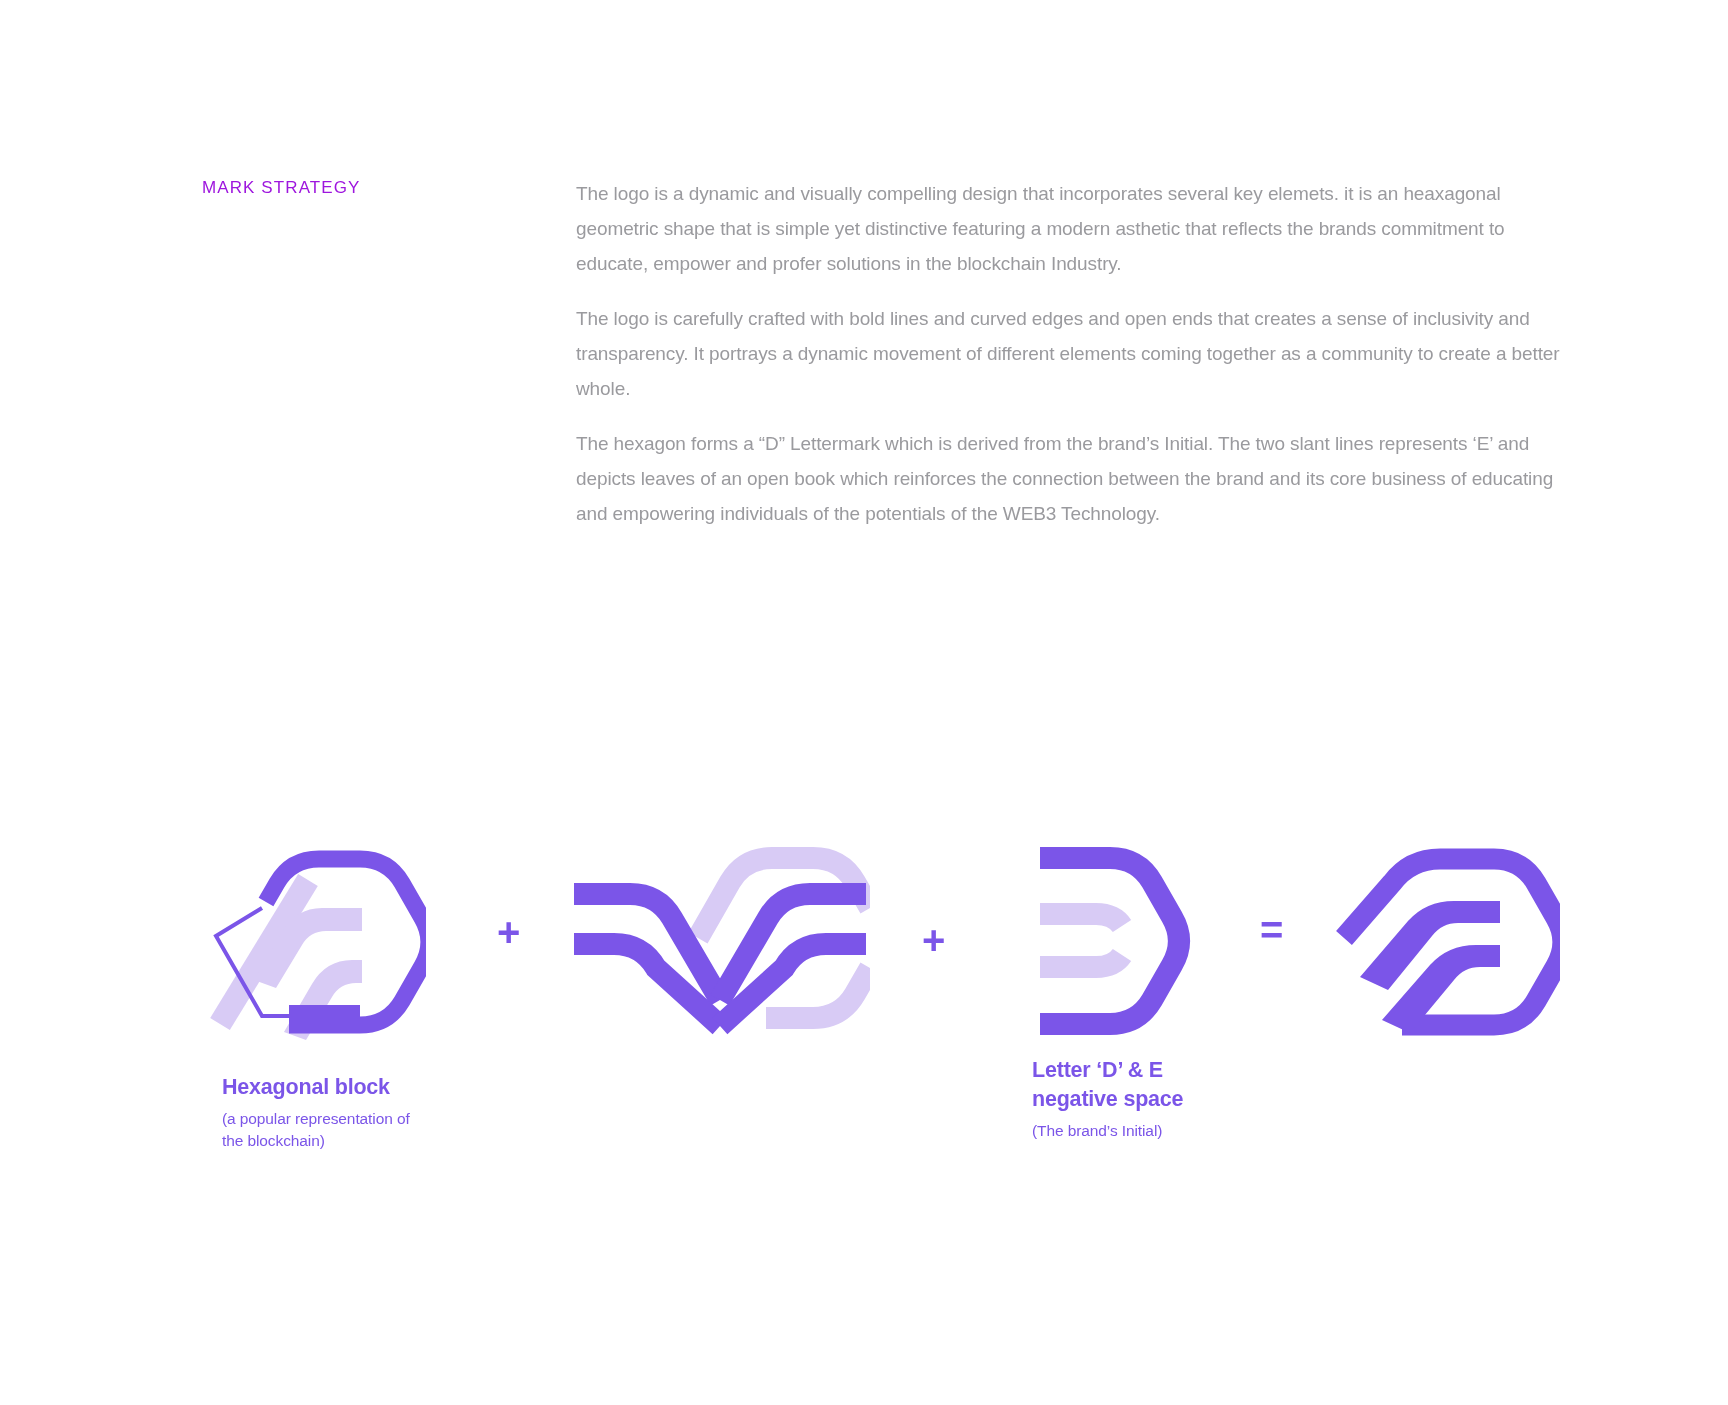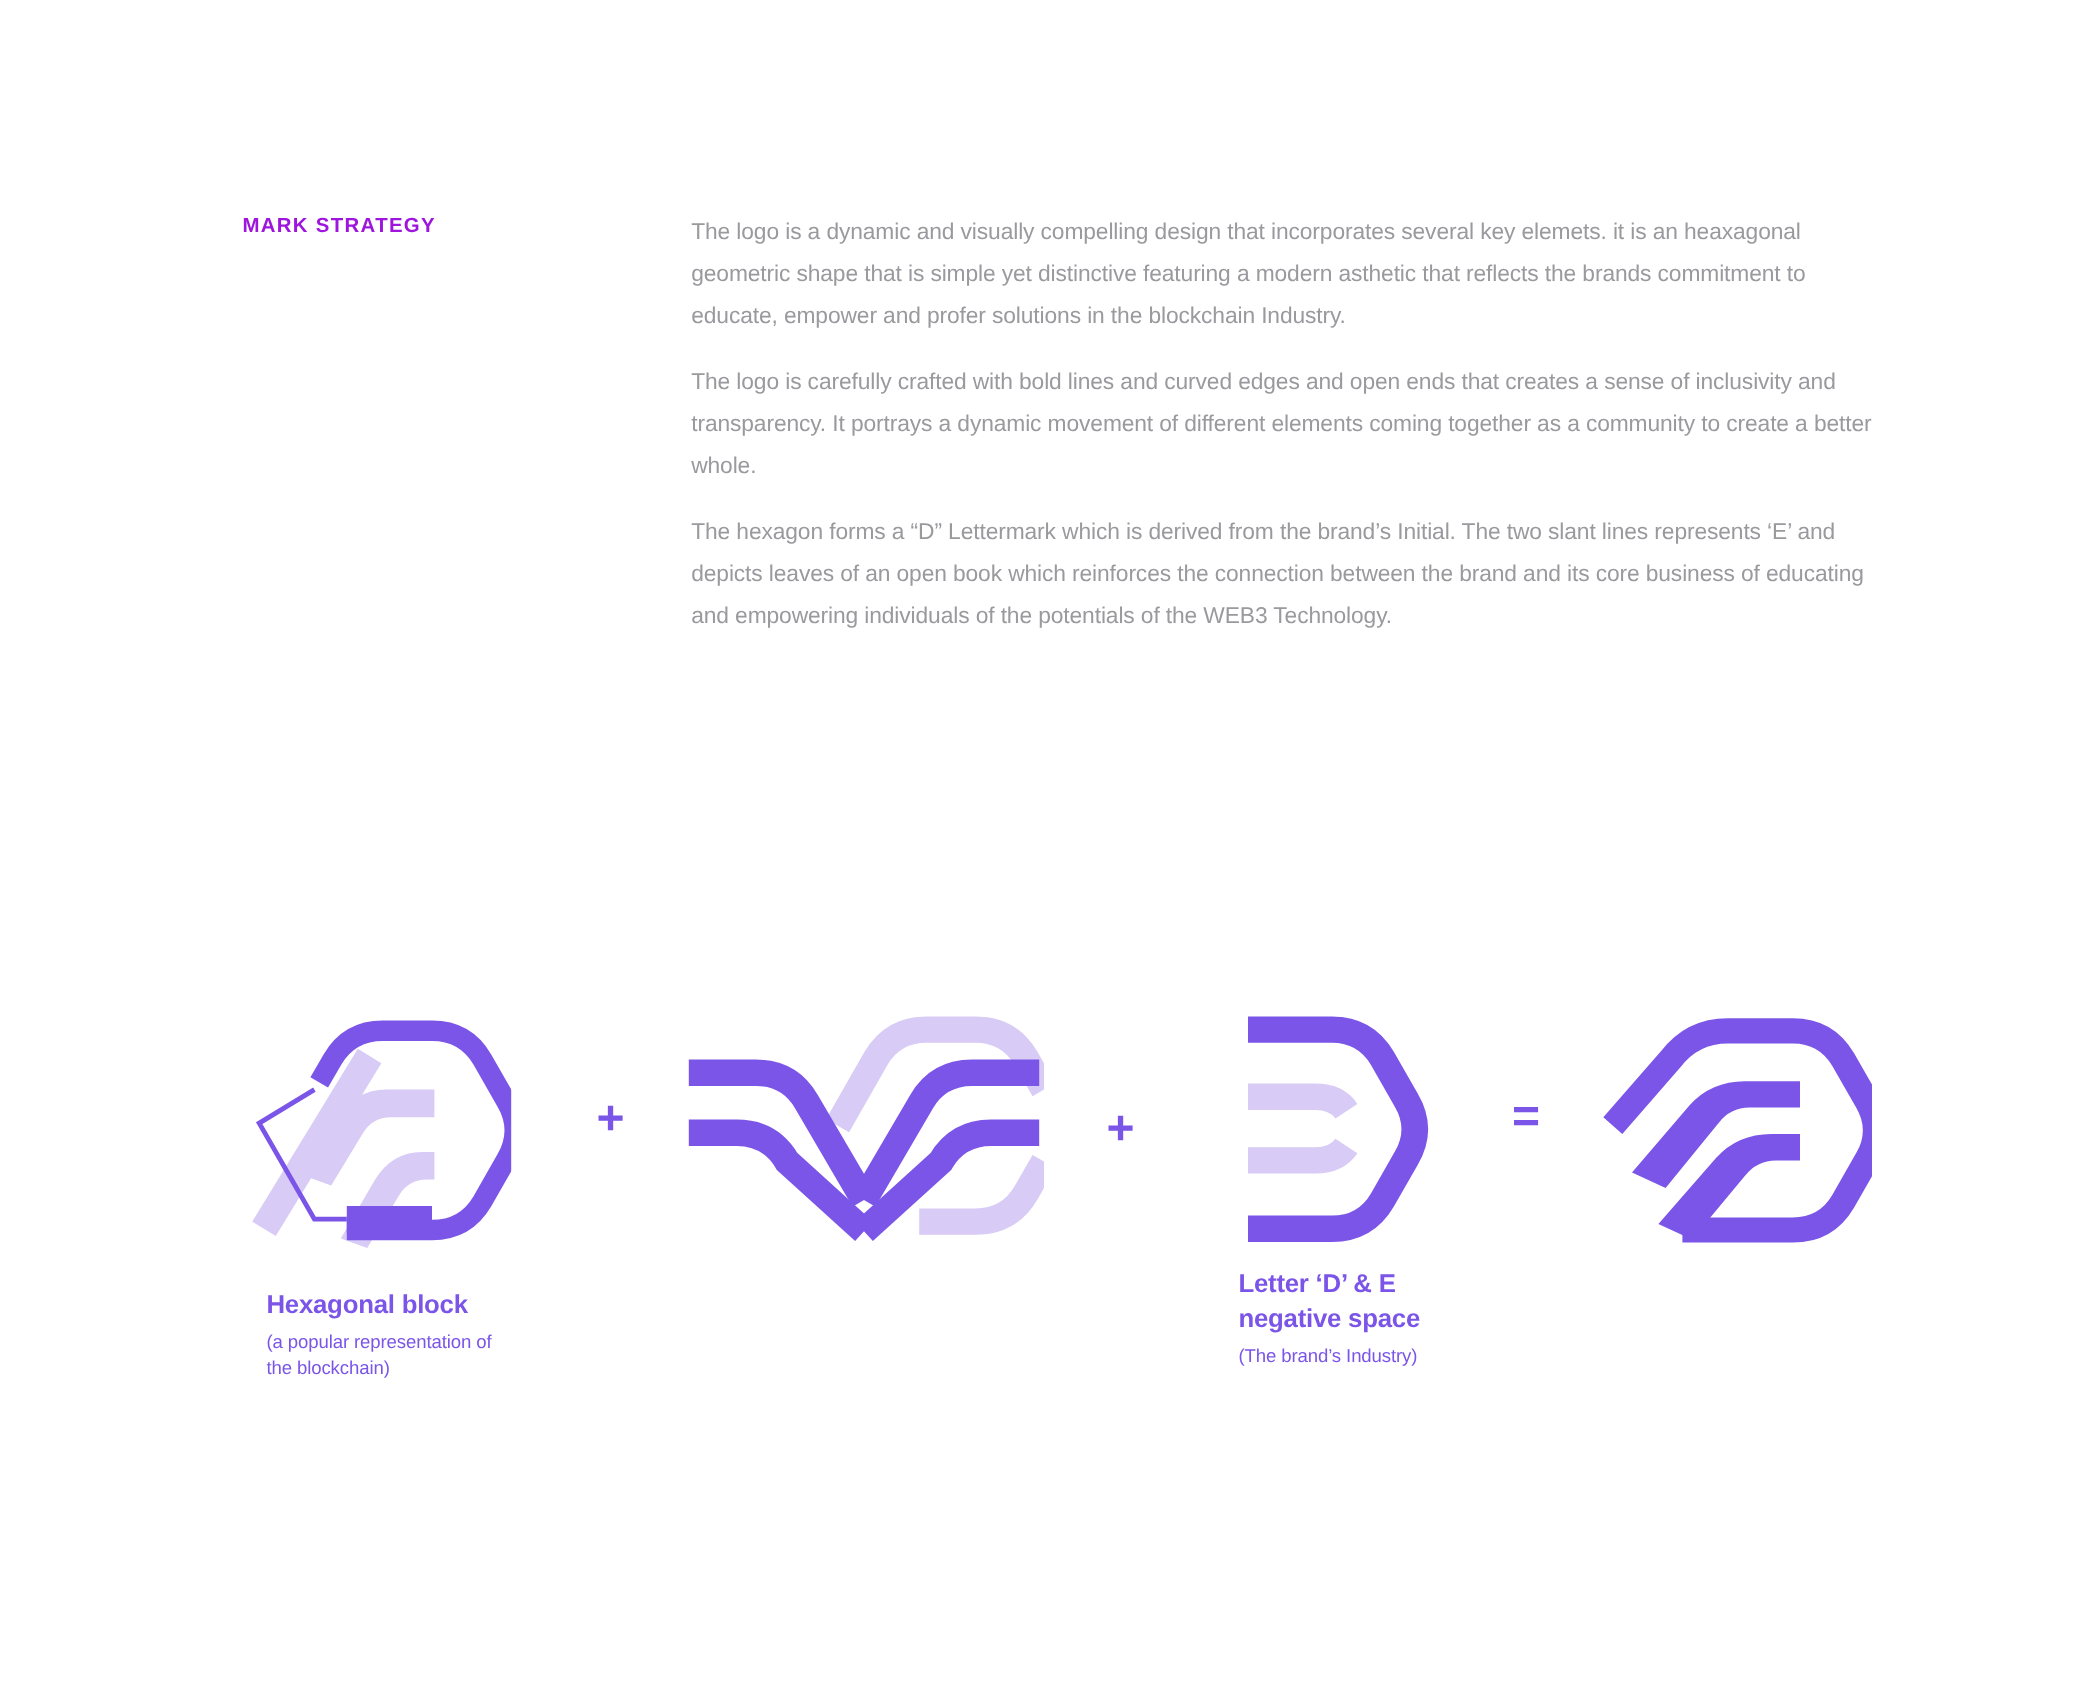--- a/index.html
+++ b/index.html
@@ -19,21 +19,21 @@
     height: 1405px;
     background: #ffffff;
   }
 
   
   .section-label {
     position: absolute;
     left: 202px;
     top: 178px;
     font-size: 17px;
-    font-weight: 700;
+    font-weight: 400;
     letter-spacing: 1.1px;
     color: #9E16DE;
     font-family: "Liberation Sans", sans-serif;
     white-space: nowrap;
   }
 
   .copy-block {
     position: absolute;
     left: 576px;
     top: 176px;
@@ -188,17 +188,17 @@
     <div class="caption" id="cap-hex">
       <div class="cap-title">Hexagonal block</div>
       <div class="cap-sub">(a popular representation of
 the blockchain)</div>
     </div>
 
 
     <div class="caption" id="cap-letter">
       <div class="cap-title">Letter ‘D’ &amp; E
 negative space</div>
-      <div class="cap-sub">(The brand’s Industry)</div>
+      <div class="cap-sub">(The brand’s Initial)</div>
     </div>
 
   </div>
 </div>
 
 </body></html>

